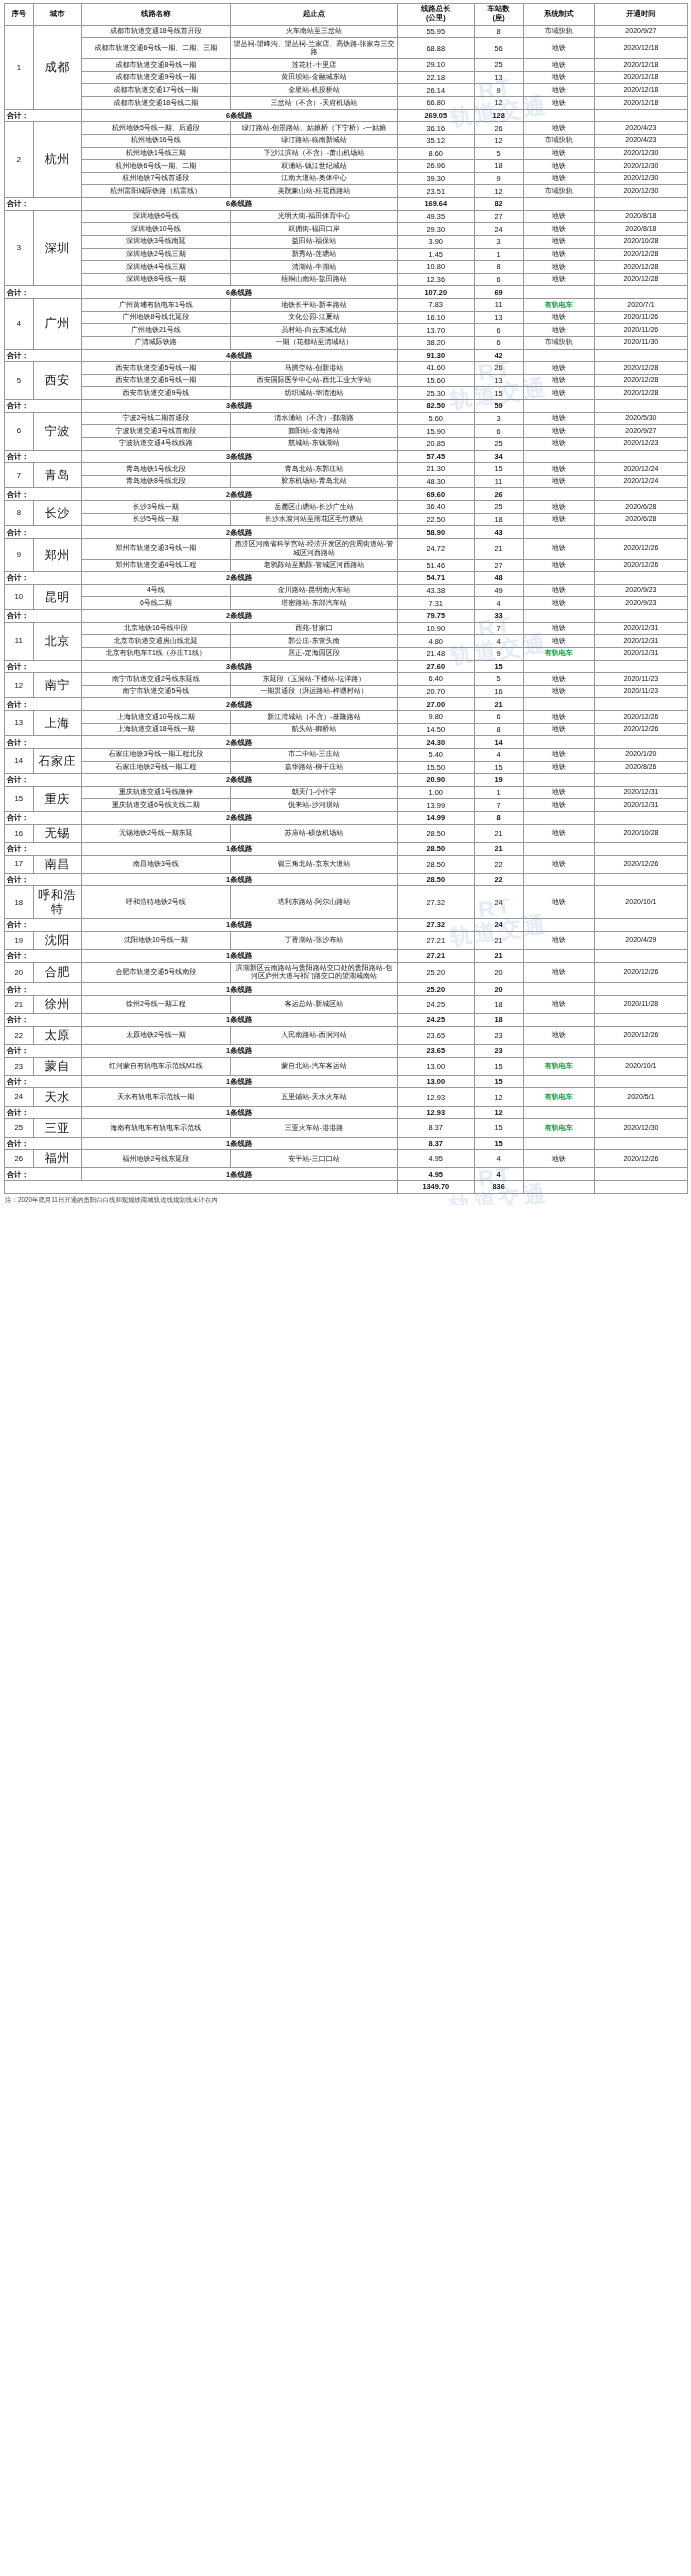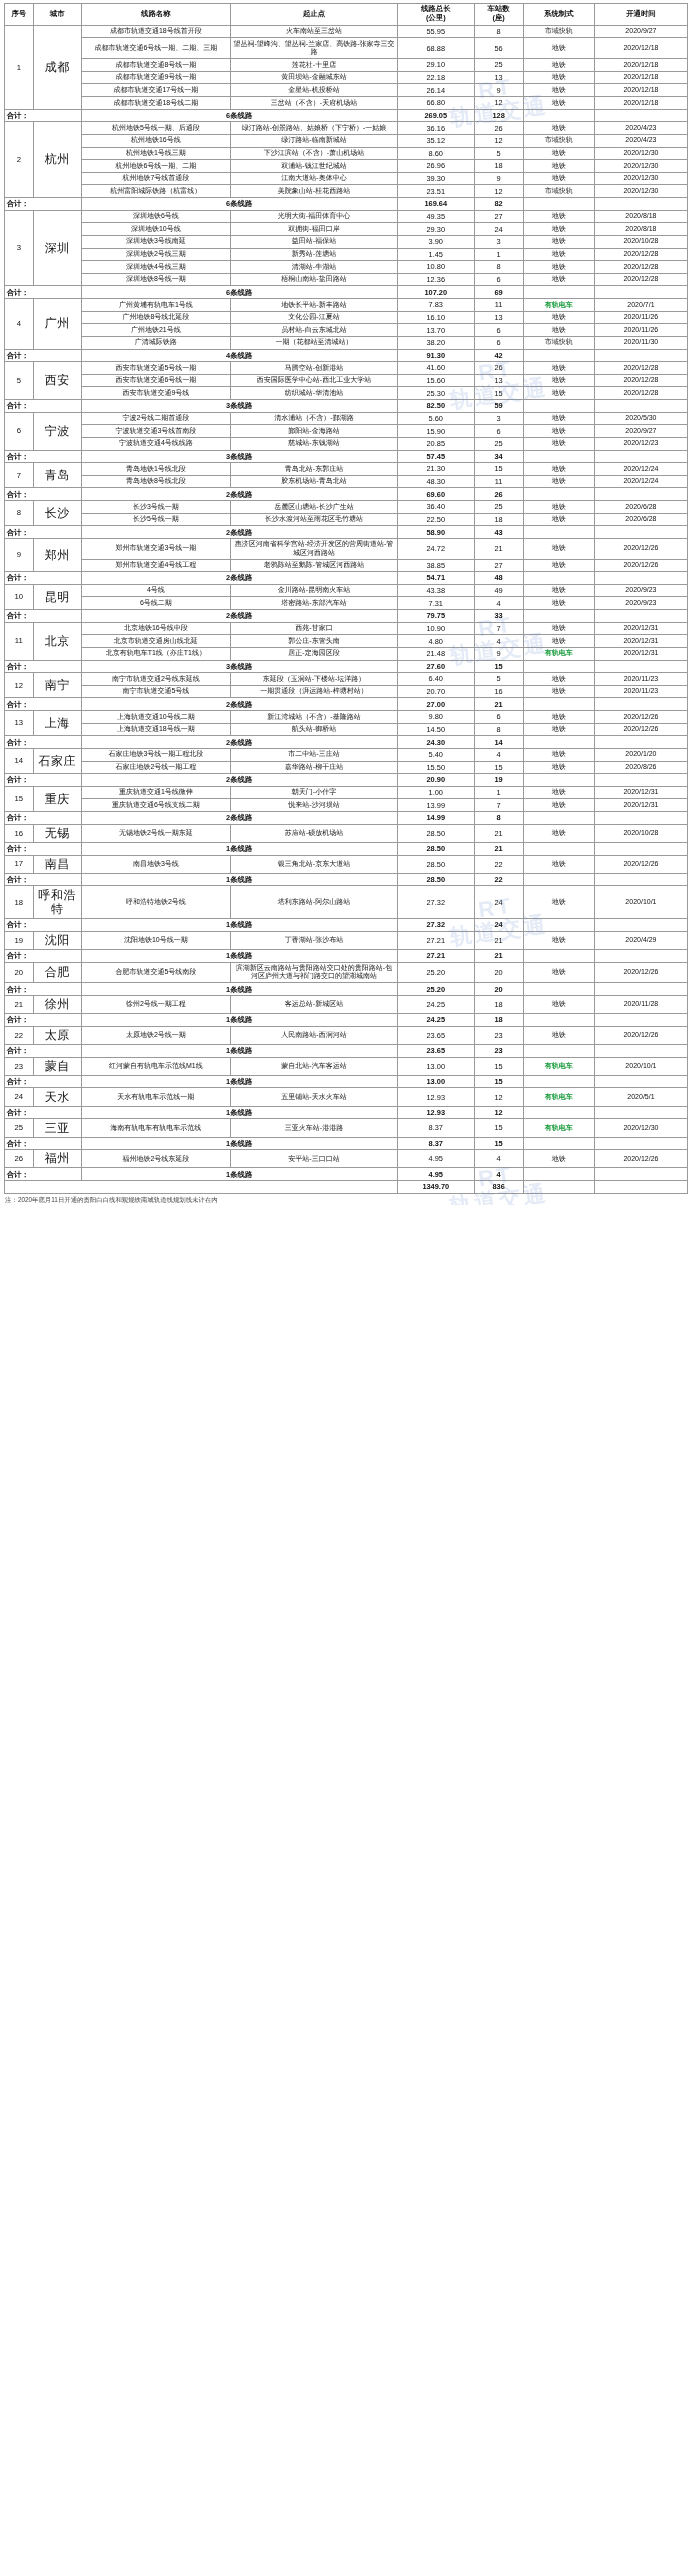--- a/index.html
+++ b/index.html
@@ -451,21 +451,21 @@
             <td class="line">郑州市轨道交通3号线一期</td>
             <td class="start">惠济区河南省科学宫站-经济开发区的营周街道站-管城区河西路站</td>
             <td class="num">24.72</td>
             <td class="num">21</td>
             <td>地铁</td>
             <td>2020/12/26</td>
           </tr>
           <tr>
             <td class="line">郑州市轨道交通4号线工程</td>
             <td class="start">老鸦陈站至鹅陈-管城区河西路站</td>
-            <td class="num">38.85</td>
+            <td class="num">51.46</td>
             <td class="num">27</td>
             <td>地铁</td>
             <td>2020/12/26</td>
           </tr>
           <tr class="total">
             <td colspan="2" class="total-label">合计：</td>
             <td colspan="2" class="total-lines">2条线路</td>
             <td class="num">54.71</td>
             <td class="num">48</td>
             <td></td>

